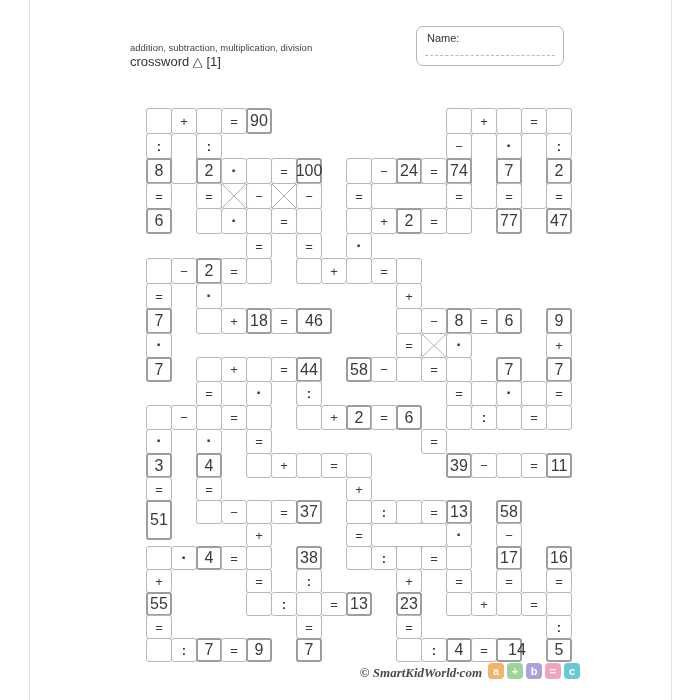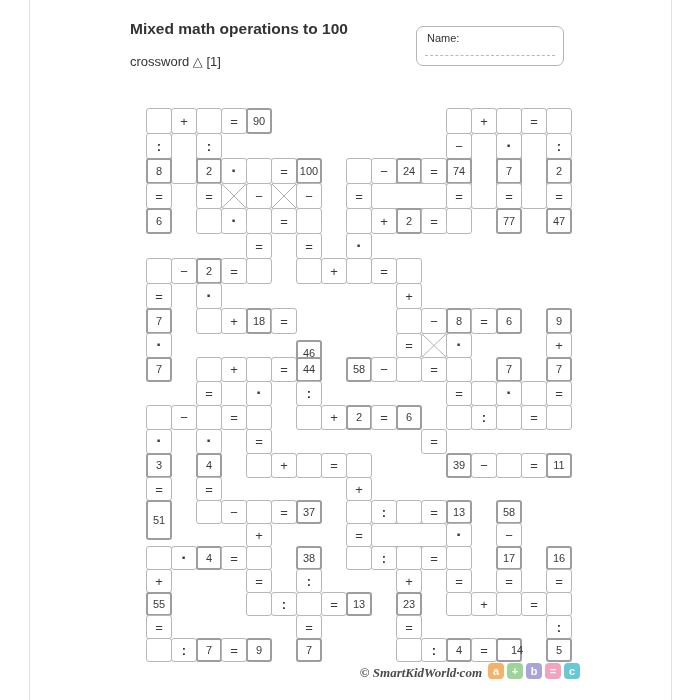--- a/index.html
+++ b/index.html
@@ -18,21 +18,21 @@
   #name-box{position:absolute;left:416px;top:26px;width:146px;height:38px;
             border:1px solid #b5b5b5;border-radius:7px;background:#fff;}
   #name-label{position:absolute;left:10px;top:5px;font-size:11px;color:#333;}
   #name-line{position:absolute;left:8px;right:8px;bottom:9px;border-bottom:1px dashed #b9b9b9;}
 
   
   #puzzle{position:absolute;left:0;top:0;width:700px;height:700px;}
   .cell{position:absolute;background:#fff;border:1px solid #b7b7b7;border-radius:3px;
         box-sizing:border-box;display:flex;align-items:center;justify-content:center;
         font-size:13px;line-height:1;color:#3a3a3a;}
-  .given{border:2px solid #9d9d9d;font-weight:500;font-size:11px;}
+  .given{border:2px solid #9d9d9d;font-weight:500;font-size:16px;}
   .op{font-weight:500;}
   .dot{font-size:17px;font-weight:bold;padding-bottom:2px;}
   .colon{font-weight:bold;font-size:13px;}
   .blocked{background:
       linear-gradient(to top right, transparent calc(50% - 0.7px), #b0b0b0 50%, transparent calc(50% + 0.7px)),
       linear-gradient(to bottom right, transparent calc(50% - 0.7px), #b0b0b0 50%, transparent calc(50% + 0.7px));}
 
   
   #footer{position:absolute;left:0;top:663px;width:700px;height:24px;}
   #copyright{position:absolute;right:218px;top:2px;font-size:13px;font-style:italic;
@@ -41,21 +41,21 @@
   .abc-block{width:16px;height:16px;border-radius:4px;display:flex;align-items:center;
              justify-content:center;color:#fff;font-size:11px;font-weight:bold;}
 </style>
 </head>
 <body>
 
 <div id="page">
   <div class="page-edge" id="edge-l"></div>
   <div class="page-edge" id="edge-r"></div>
 
-  <div id="title">Mixed math operations to 100</div>
+  <div id="subtitle">addition, subtraction, multiplication, division</div>
   <div id="cw-label">crossword △ [1]</div>
 
   <div id="name-box">
     <span id="name-label">Name:</span>
     <span id="name-line"></span>
   </div>
 
 
   <div id="puzzle">
       <div class="cell" style="left: 146px; top: 108px; width: 26px; height: 26px;"></div>
@@ -127,21 +127,21 @@
       <div class="cell op" style="left: 371px; top: 258px; width: 26px; height: 26px;">=</div>
       <div class="cell" style="left: 396px; top: 258px; width: 26px; height: 26px;"></div>
       <div class="cell op" style="left: 146px; top: 283px; width: 26px; height: 26px;">=</div>
       <div class="cell op dot" style="left: 196px; top: 283px; width: 26px; height: 26px;">·</div>
       <div class="cell op" style="left: 396px; top: 283px; width: 26px; height: 26px;">+</div>
       <div class="cell given" style="left: 146px; top: 308px; width: 26px; height: 26px;">7</div>
       <div class="cell" style="left: 196px; top: 308px; width: 26px; height: 26px;"></div>
       <div class="cell op" style="left: 221px; top: 308px; width: 26px; height: 26px;">+</div>
       <div class="cell given" style="left: 246px; top: 308px; width: 26px; height: 26px;">18</div>
       <div class="cell op" style="left: 271px; top: 308px; width: 26px; height: 26px;">=</div>
-      <div class="cell given" style="left: 296px; top: 308px; width: 26px; height: 26px; margin-top: 32px;">46</div>
+      <div class="cell given" style="left: 296px; top: 308px; width: 36px; height: 26px;">46</div>
       <div class="cell" style="left: 396px; top: 308px; width: 26px; height: 26px;"></div>
       <div class="cell op" style="left: 421px; top: 308px; width: 26px; height: 26px;">−</div>
       <div class="cell given" style="left: 446px; top: 308px; width: 26px; height: 26px;">8</div>
       <div class="cell op" style="left: 471px; top: 308px; width: 26px; height: 26px;">=</div>
       <div class="cell given" style="left: 496px; top: 308px; width: 26px; height: 26px;">6</div>
       <div class="cell given" style="left: 546px; top: 308px; width: 26px; height: 26px;">9</div>
       <div class="cell op dot" style="left: 146px; top: 333px; width: 26px; height: 25px;">·</div>
       <div class="cell op" style="left: 396px; top: 333px; width: 26px; height: 25px;">=</div>
       <div class="cell blocked" style="left: 421px; top: 333px; width: 26px; height: 25px;"></div>
       <div class="cell op dot" style="left: 446px; top: 333px; width: 26px; height: 25px;">·</div>

